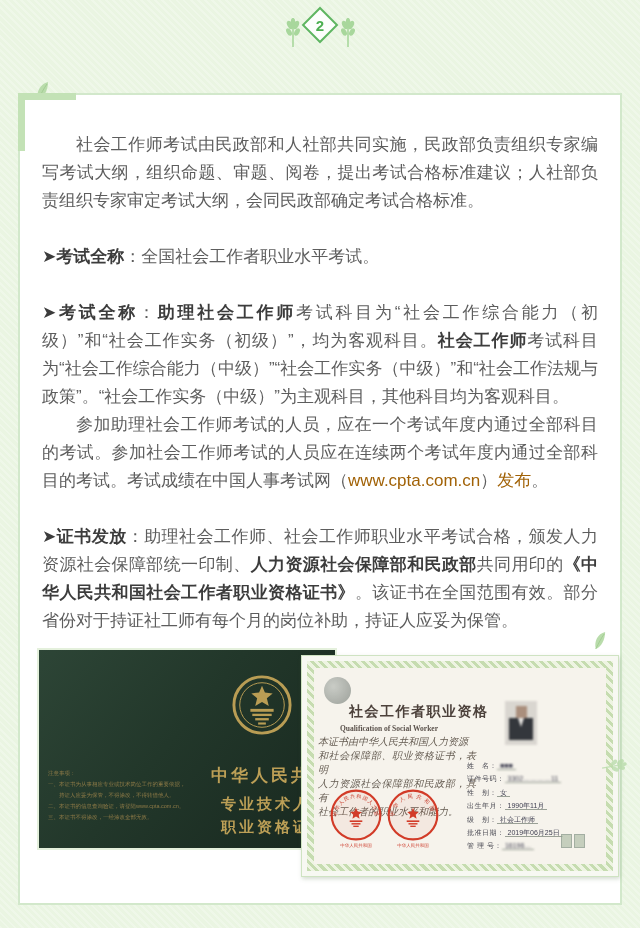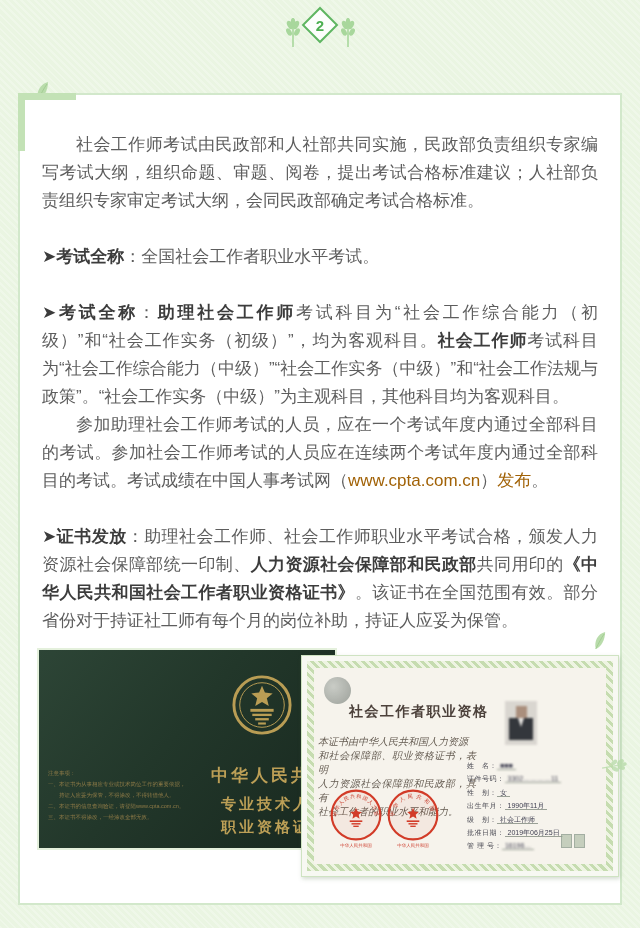--- a/index.html
+++ b/index.html
@@ -169,20 +169,21 @@
           <div>　　持证人应妥为保管，不得涂改，不得转借他人。</div>
           <div>二、本证书的信息查询验证，请登陆www.cpta.com.cn。</div>
           <div>三、本证书不得涂改，一经涂改全部无效。</div>
         </div>
       </div>
 
       <div class="cert-right">
         <div class="cr-frame"></div>
         <div class="cr-holo"></div>
         <div class="cr-title">社会工作者职业资格</div>
+        <div class="cr-sub">Qualification of Social Worker</div>
         <div class="cr-body">
           <div>本证书由中华人民共和国人力资源</div>
           <div>和社会保障部、职业资格证书，表明</div>
           <div>人力资源社会保障部和民政部，具有</div>
           <div>社会工作者的职业水平和能力。</div>
         </div>
         <div class="cr-photo">
           <div class="ph-head"></div>
           <div class="ph-body"></div>
         </div>

